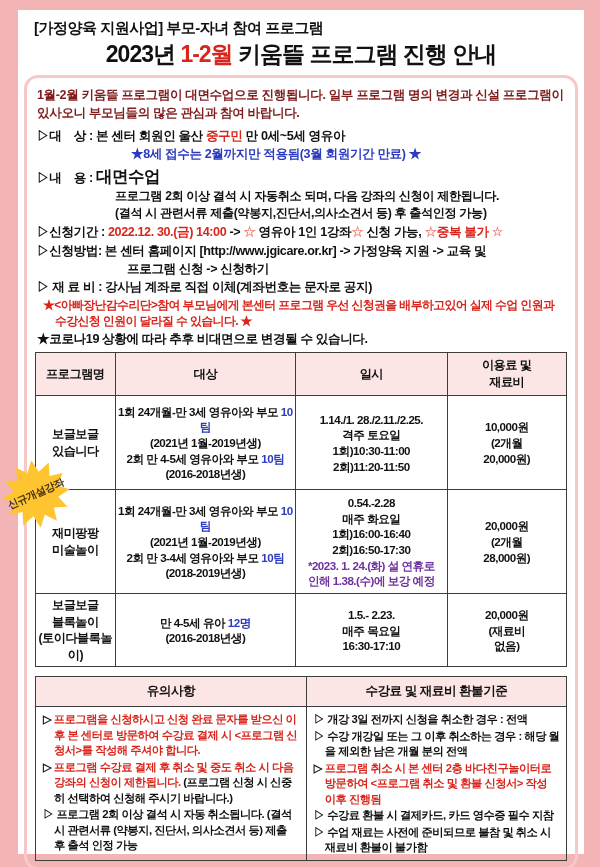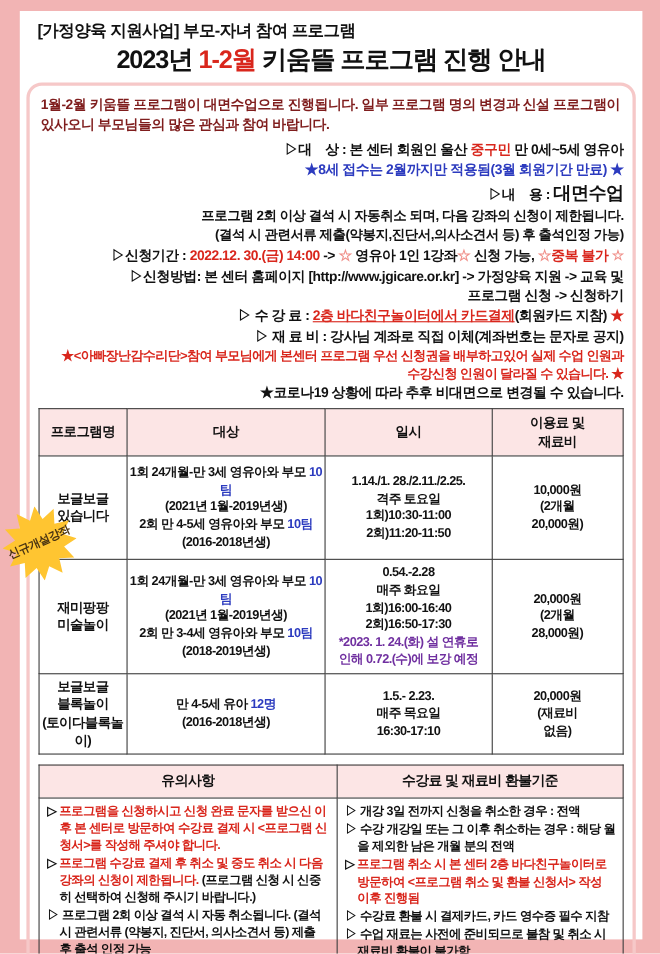--- a/index.html
+++ b/index.html
@@ -3,21 +3,21 @@
 <meta charset="utf-8">
 <style>
   * { margin:0; padding:0; box-sizing:border-box; }
   body { width:600px; height:867px; font-family:"Liberation Sans", sans-serif; }
   .page { position:relative; width:600px; height:867px; background:#f2b4b4; padding:10px 16px 13px 18px; overflow:hidden; }
   .white { background:#ffffff; width:100%; height:100%; padding:4px 6px 6px 6px; display:flex; flex-direction:column; }
   .subtitle { font-size:15px; font-weight:800; color:#111; margin:5px 0 0 10px; letter-spacing:-0.5px; }
   .title { font-size:23px; font-weight:800; color:#111; text-align:center; letter-spacing:-1px; margin-top:1px; }
   .content-box { border:3px solid #f6c8c8; border-radius:14px; margin-top:5px; padding:7px 8px 6px 8px; flex:1; display:flex; flex-direction:column; }
   .intro { font-size:12.6px; font-weight:700; color:#7f1d1d; line-height:1.42; letter-spacing:-0.4px; margin:2px 2px 4px 2px; }
-  .line { font-size:12.6px; font-weight:700; color:#111; line-height:1.46; letter-spacing:-0.4px; margin-left:2px; white-space:pre-wrap;text-align:right; }
+  .line { font-size:12.6px; font-weight:700; color:#111; line-height:1.46; letter-spacing:-0.4px; margin-left:2px; white-space:pre-wrap; }
   .ind-note { margin-left:96px; }
   .ind-sub { margin-left:80px; font-size:12.2px; }
   .ind-method { margin-left:92px; }
   .note-red { color:#d9261c; font-size:11.9px; letter-spacing:-0.6px; margin-left:8px; font-weight:700; line-height:1.4; }
   .note-red2 { margin-left:20px; }
   .s-r { color:#d9261c; }
   .s-b { color:#2c3bbf; }
   .s-p { color:#7030a0; }
   .s-u { text-decoration:underline; }
   .s-bold { font-weight:800; }
@@ -54,21 +54,20 @@
       <p class="intro">1월-2월 키움뜰 프로그램이 대면수업으로 진행됩니다. 일부 프로그램 명의 변경과 신설 프로그램이 있사오니 부모님들의 많은 관심과 참여 바랍니다.</p>
 
       <div class="line"><span>▷대    상 : 본 센터 회원인 울산 </span><span class="s-r">중구민</span><span> 만 0세~5세 영유아</span></div>
       <div class="line ind-note"><span class="s-b s-bold">★8세 접수는 2월까지만 적용됨(3월 회원기간 만료) ★</span></div>
       <div class="line"><span>▷내    용 : </span><span class="s-big">대면수업</span></div>
       <div class="line ind-sub">프로그램 2회 이상 결석 시 자동취소 되며, 다음 강좌의 신청이 제한됩니다.</div>
       <div class="line ind-sub">(결석 시 관련서류 제출(약봉지,진단서,의사소견서 등) 후 출석인정 가능)</div>
       <div class="line"><span>▷신청기간 : </span><span class="s-r s-bold">2022.12. 30.(금) 14:00</span><span> -&gt; </span><span class="s-pink">☆</span><span> 영유아 1인 1강좌</span><span class="s-pink">☆</span><span> 신청 가능, </span><span class="s-pink">☆</span><span class="s-r s-bold">중복 불가</span><span class="s-pink"> ☆</span></div>
       <div class="line">▷신청방법: 본 센터 홈페이지 [http://www.jgicare.or.kr] -&gt; 가정양육 지원 -&gt; 교육 및</div>
       <div class="line ind-method">프로그램 신청 -&gt; 신청하기</div>
-      <div class="line"><span>▷ 수 강 료 : </span><span class="s-r s-bold s-u">2층 바다친구놀이터에서 카드결제</span><span>(회원카드 지참) </span><span class="s-r">★</span></div>
       <div class="line">▷ 재 료 비 : 강사님 계좌로 직접 이체(계좌번호는 문자로 공지)</div>
       <div class="line note-red">★&lt;아빠장난감수리단&gt;참여 부모님에게 본센터 프로그램 우선 신청권을 배부하고있어 실제 수업 인원과</div>
       <div class="line note-red note-red2">수강신청 인원이 달라질 수 있습니다. ★</div>
       <div class="line">★코로나19 상황에 따라 추후 비대면으로 변경될 수 있습니다.</div>
 
       <table class="ptable">
         <colgroup>
             <col class="col-name">
             <col class="col-target">
             <col class="col-sched">
@@ -119,21 +118,21 @@
                 <div>(2021년 1월-2019년생)</div>
                 <div><span>2회 만 3-4세 영유아와 부모 </span><span class="s-b">10팀</span></div>
                 <div>(2018-2019년생)</div>
               </td>
             <td>
                 <div>0.54.-2.28</div>
                 <div>매주 화요일</div>
                 <div>1회)16:00-16:40</div>
                 <div>2회)16:50-17:30</div>
                 <div><span class="s-p">*2023. 1. 24.(화) 설 연휴로</span></div>
-                <div><span class="s-p">인해 0.72.(수)에 보강 예정</span></div>
+                <div><span class="s-p">인해 1.38.(수)에 보강 예정</span></div>
               </td>
             <td>
                 <div>20,000원</div>
                 <div>(2개월</div>
                 <div>28,000원)</div>
               </td>
           </tr>
           <tr class="row-3">
             <td class="cell-name">
                 <div>보글보글</div>

